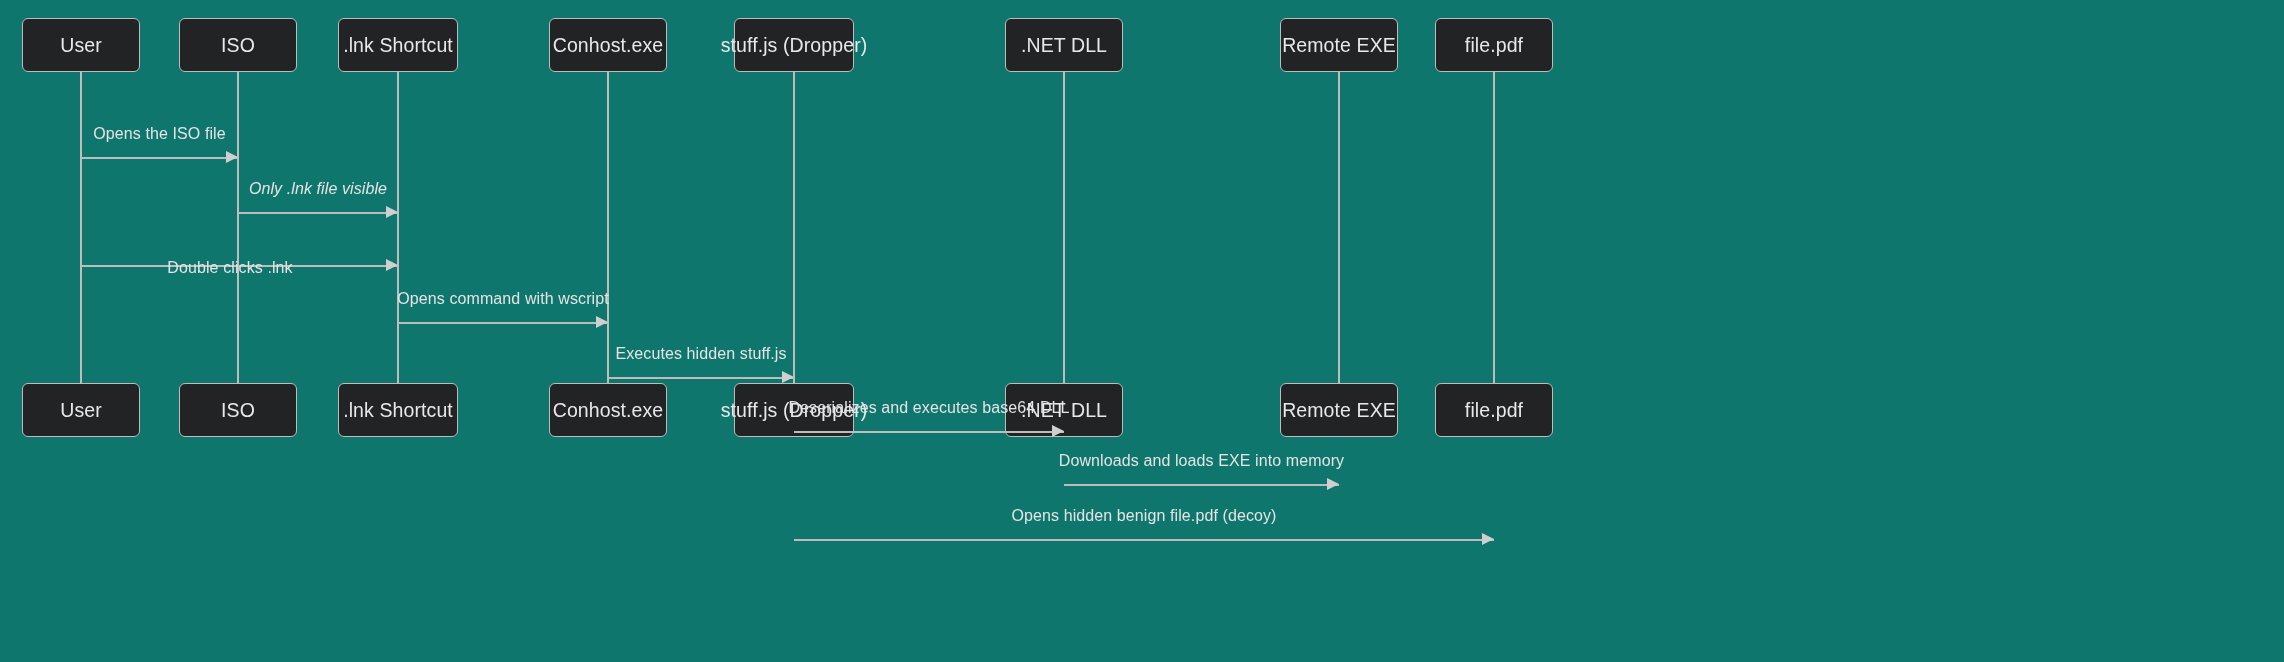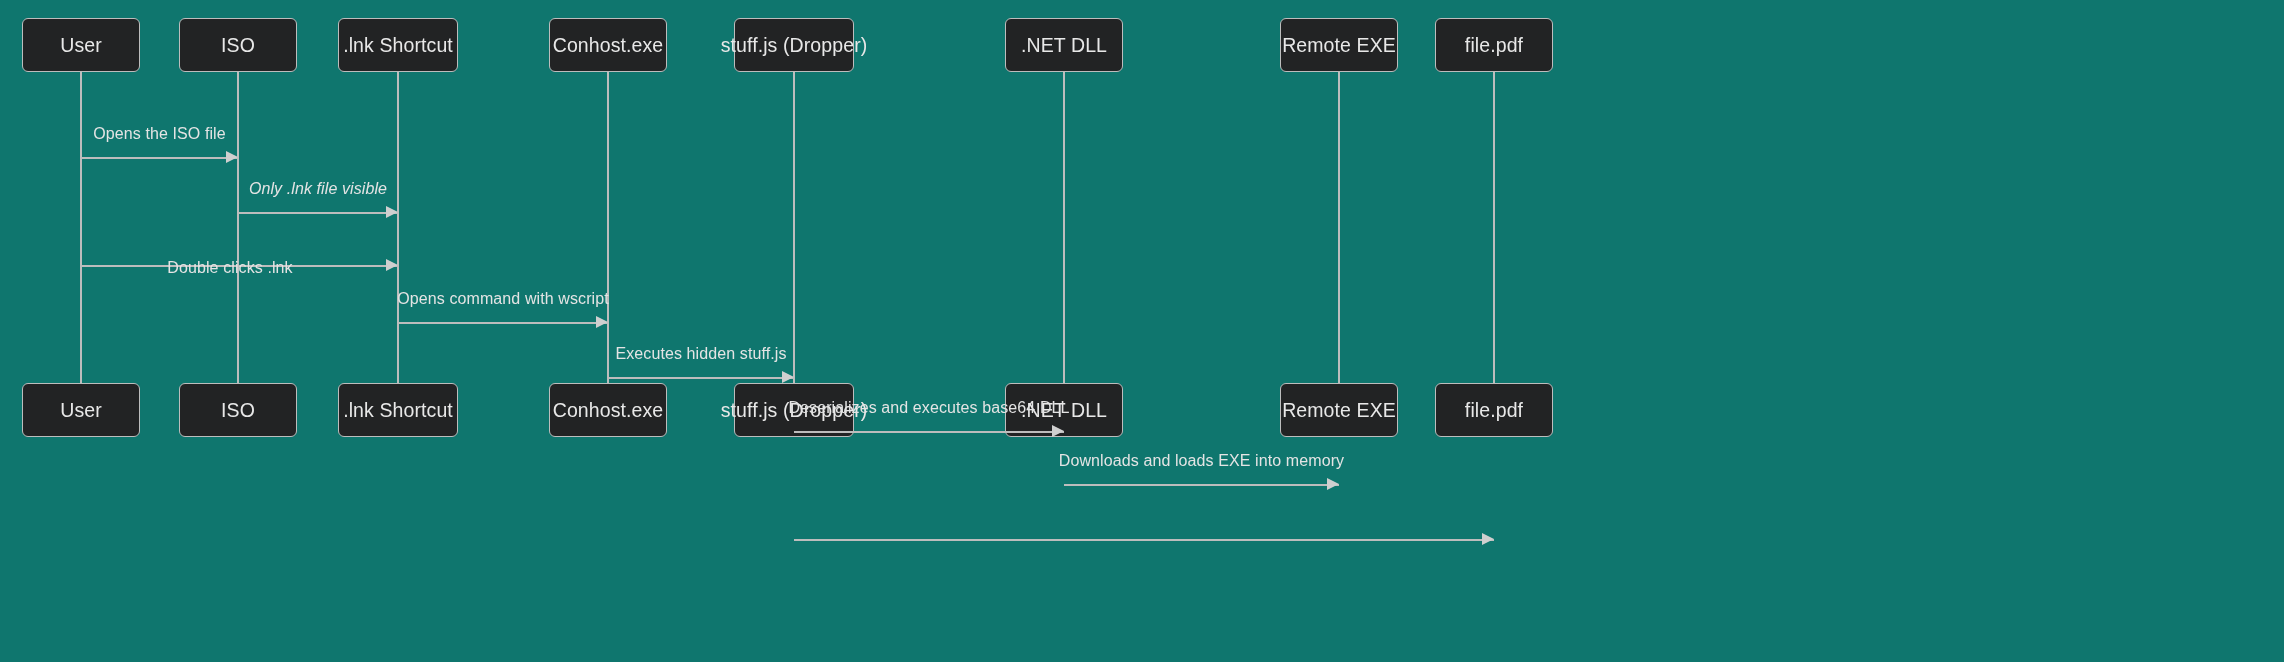--- a/index.html
+++ b/index.html
@@ -137,13 +137,14 @@
     <div class="msg-arrow" style="left: 782px; top: 371.3px;"></div>
     <div class="msg-label" style="left: 701px; top: 345px;">Executes hidden stuff.js</div>
     <div class="msg-line" style="left: 794px; top: 431px; width: 270px;"></div>
     <div class="msg-arrow" style="left: 1052px; top: 425.3px;"></div>
     <div class="msg-label" style="left: 929px; top: 399px;">Deserializes and executes base64 DLL</div>
     <div class="msg-line" style="left: 1064px; top: 484px; width: 275px;"></div>
     <div class="msg-arrow" style="left: 1327px; top: 478.3px;"></div>
     <div class="msg-label" style="left: 1201.5px; top: 452px; text-align: right;">Downloads and loads EXE into memory</div>
     <div class="msg-line" style="left: 794px; top: 539px; width: 700px;"></div>
     <div class="msg-arrow" style="left: 1482px; top: 533.3px;"></div>
+    <div class="msg-label" style="left: 1144px; top: 507px;">Opens hidden benign file.pdf (decoy)</div>
   </div>
 
 </body></html>

